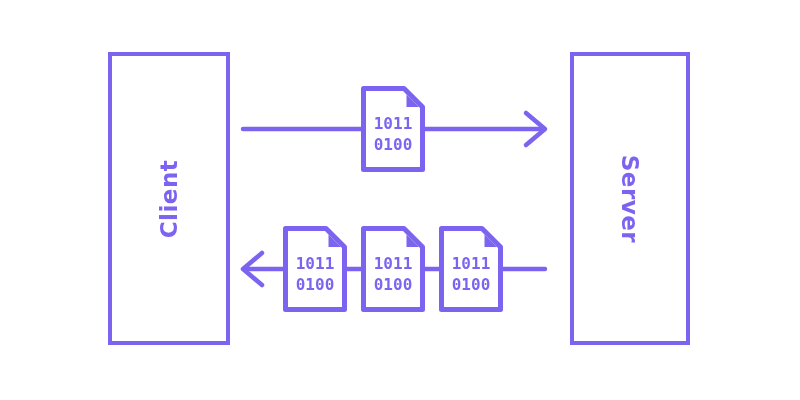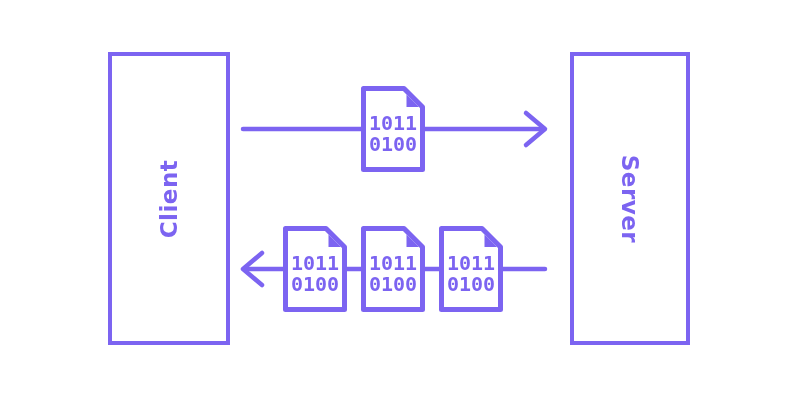--- a/index.html
+++ b/index.html
@@ -79,21 +79,21 @@
   .doc-text {
     position: absolute;
     left: 0; top: 0; right: 0; bottom: 0;
     display: flex;
     flex-direction: column;
     align-items: center;
     justify-content: center;
     padding-top: 9px;
     font-family: "DejaVu Sans Mono", "Liberation Mono", monospace;
     font-weight: bold;
-    font-size: 20px;
+    font-size: 16px;
     line-height: 21px;
     color: var(--accent);
     letter-spacing: 0;
   }
 </style>
 </head>
 <body>
 
 <div id="stage">
 

